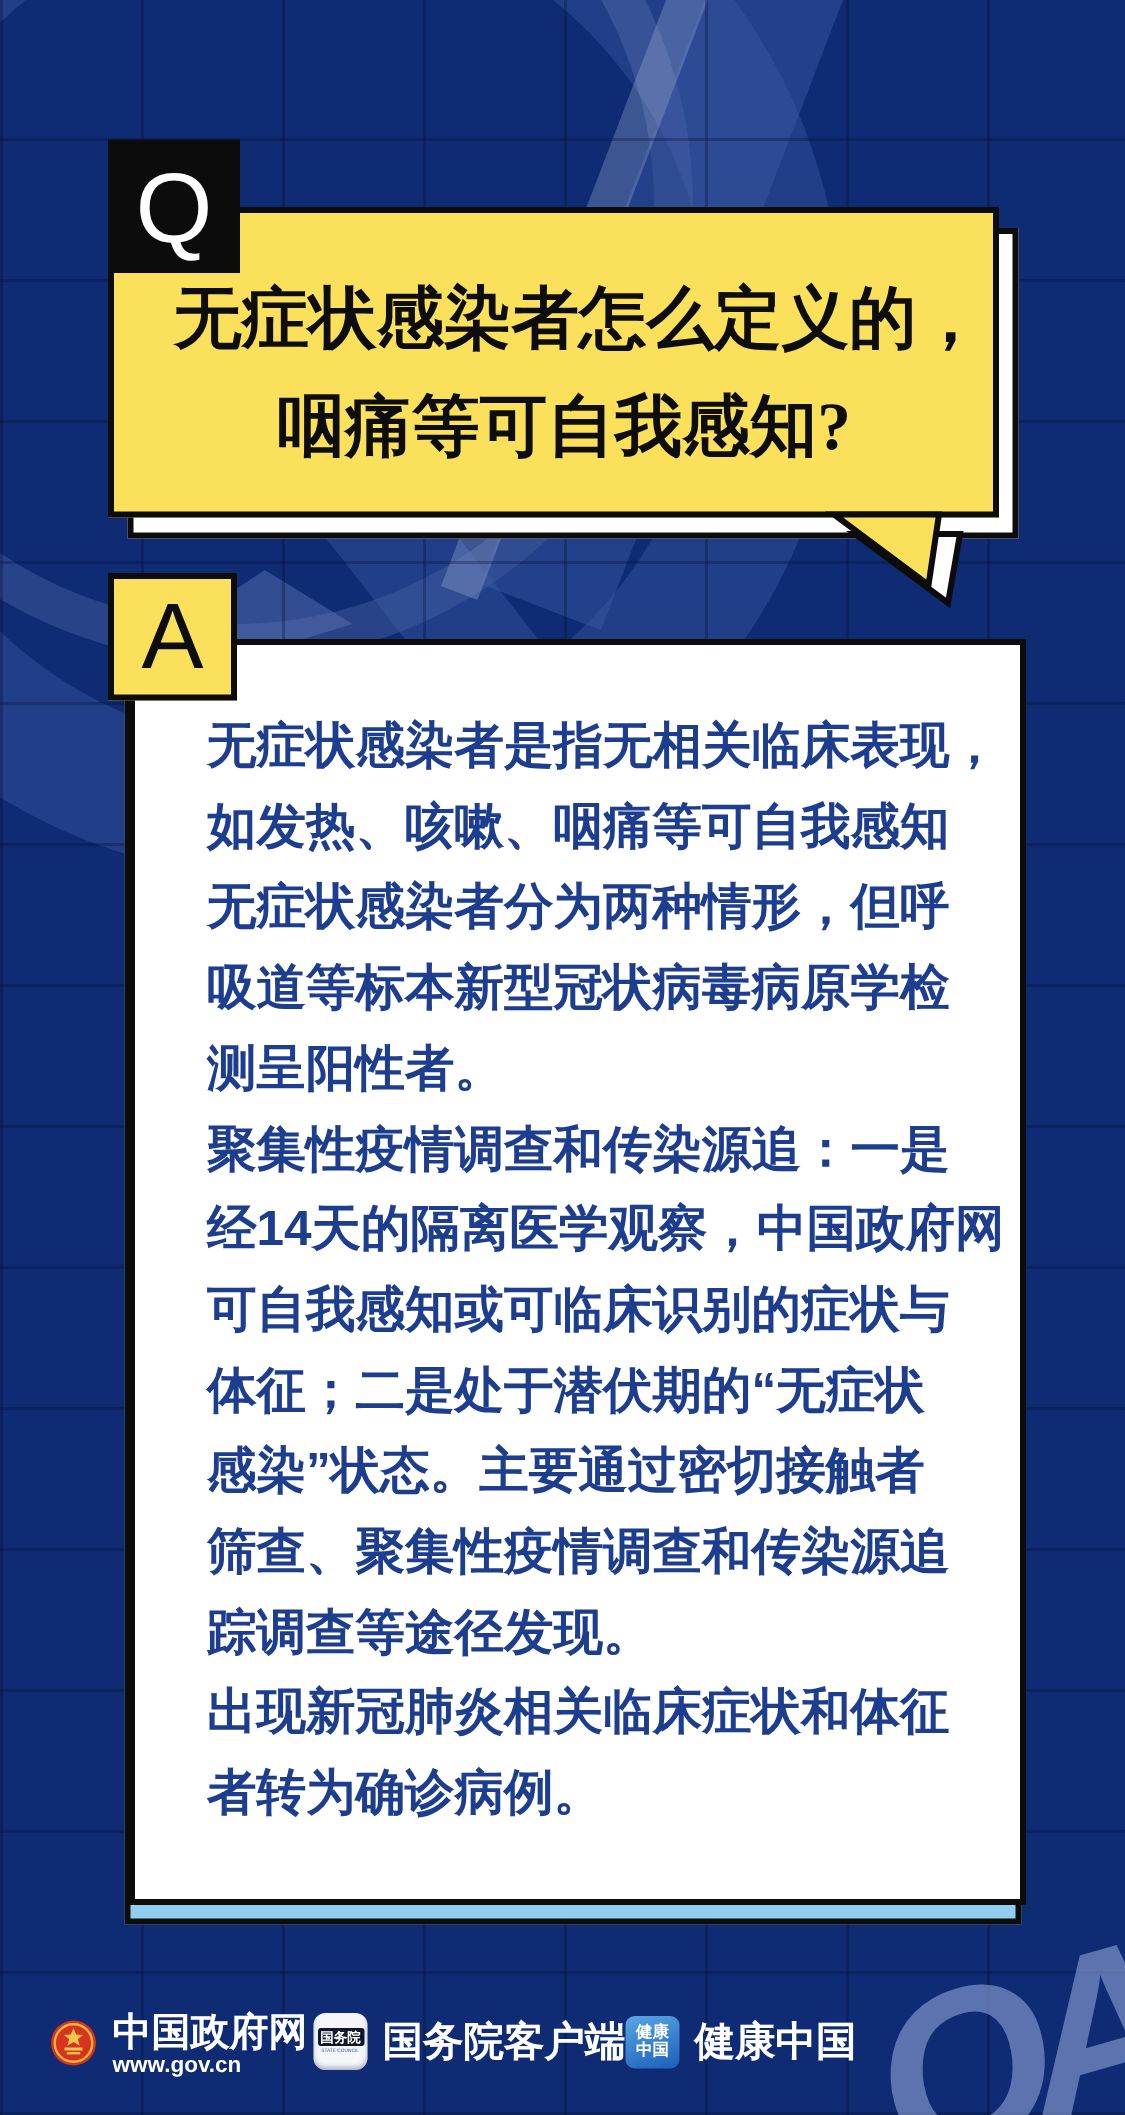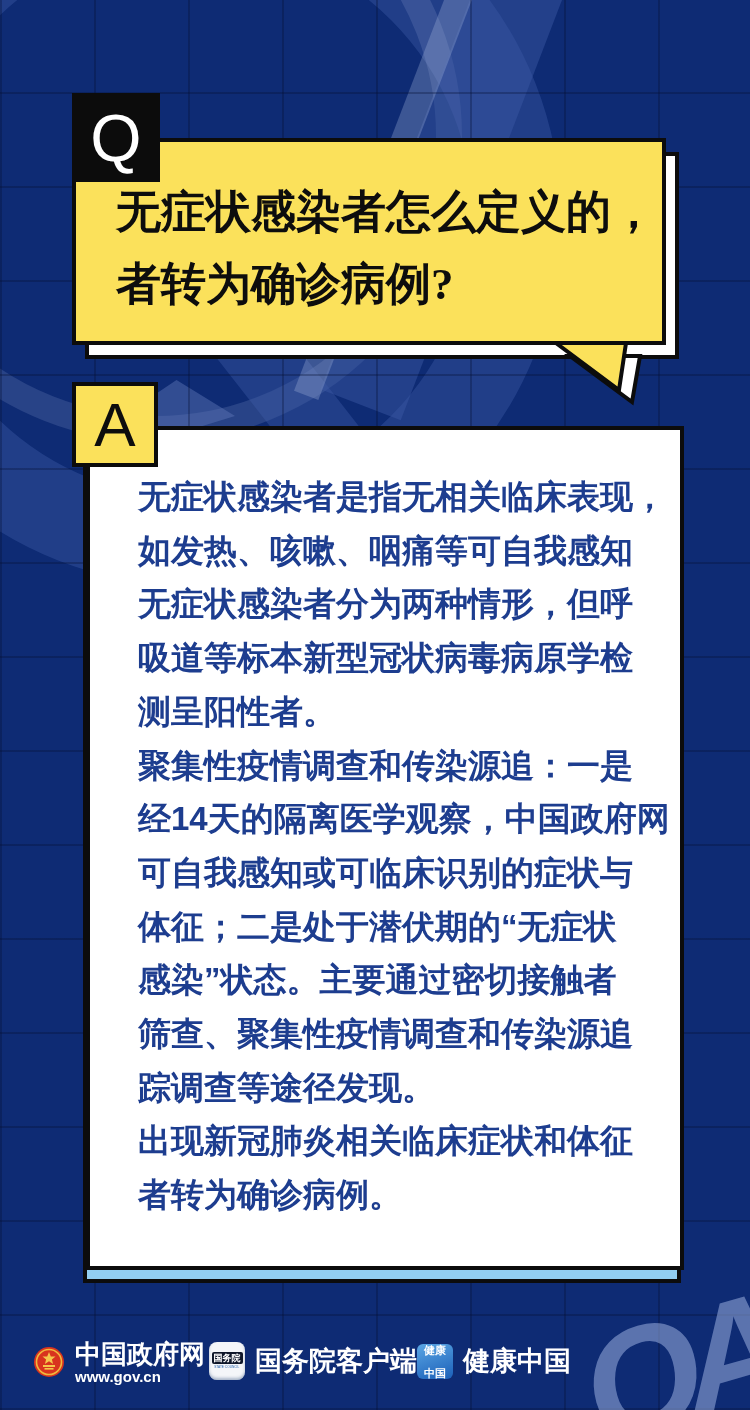--- a/index.html
+++ b/index.html
@@ -56,20 +56,21 @@
   }
   .bubble{
     position:absolute;left:72px;top:138px;width:594px;height:207px;
     background:#fbe15b;border:4px solid #0c0c0c;box-sizing:border-box;
   }
   .question-text{
     position:absolute;left:40px;top:34px;width:520px;
     font-family:"Liberation Serif","DejaVu Serif",serif;
     font-weight:bold;font-size:45px;line-height:72px;color:#0d0d0d;
     white-space:nowrap;
+    text-align:center;
   }
   .tails{position:absolute;left:0;top:0;width:750px;height:1410px;pointer-events:none;}
   .q-square{
     position:absolute;left:72px;top:93px;width:88px;height:89px;
     background:#0c0c0c;color:#ffffff;
     display:flex;align-items:center;justify-content:center;
     font-size:66px;font-weight:normal;
   }
   
   .card-shadow{
@@ -107,21 +108,21 @@
   .sc-icon-label{
     background:#0f172a;color:#fff;font-size:9px;font-weight:bold;
     padding:1px 2px;border-radius:2px;line-height:10px;white-space:nowrap;
   }
   .sc-icon-sub{font-size:4px;color:#2763ae;line-height:6px;white-space:nowrap;transform:scale(.8);}
   .sc-label,.hc-label{font-size:27px;font-weight:bold;margin-left:10px;white-space:nowrap;}
   .logo-hc{left:417px;top:13px;}
   .hc-icon{
     width:36px;height:35px;border-radius:6px;
     background:linear-gradient(160deg,#5aa6e4,#1b5fb8);
-    display:flex;flex-direction:column;align-items:center;justify-content:space-between;
+    display:flex;flex-direction:column;align-items:center;justify-content:center;
     color:#fff;font-size:11px;font-weight:bold;line-height:12px;
   }
 </style>
 </head>
 <body>
 
 <div class="page">
 
   <div class="wm wm-ring"></div>
   <div class="wm wm-ring-hi"></div>
@@ -134,21 +135,21 @@
 
   <div class="bubble-shadow"></div>
 
   <svg class="tails" width="750" height="1410" viewBox="0 0 750 1410">
     <polygon points="570,356 640,356 632,402" fill="#ffffff" stroke="#0c0c0c" stroke-width="4"></polygon>
   </svg>
 
   <div class="bubble">
     <div class="question-text">
       <div>无症状感染者怎么定义的，</div>
-      <div>者转为确诊病例?</div>
+      <div>咽痛等可自我感知?</div>
     </div>
   </div>
 
   <svg class="tails" width="750" height="1410" viewBox="0 0 750 1410">
     <polygon points="556,343 626,343 619,390" fill="#fbe15b" stroke="#0c0c0c" stroke-width="4"></polygon>
   </svg>
 
   <div class="q-square">Q</div>
 
   <div class="card-shadow"></div>

